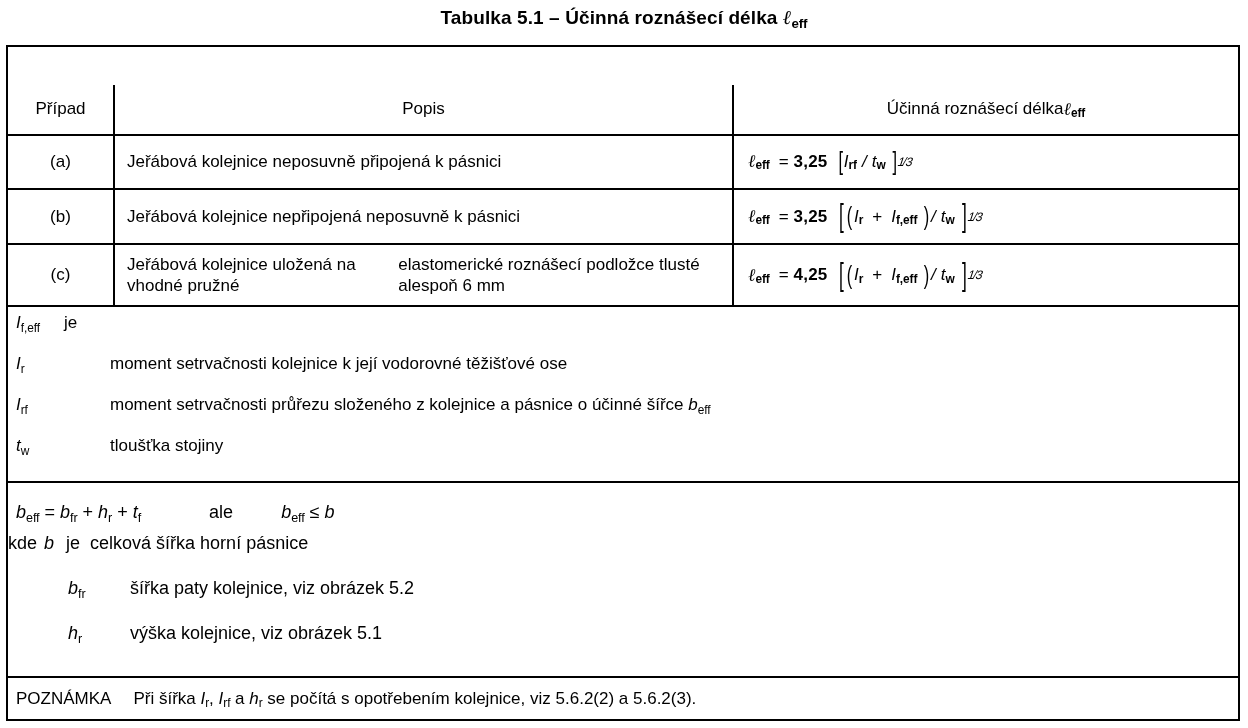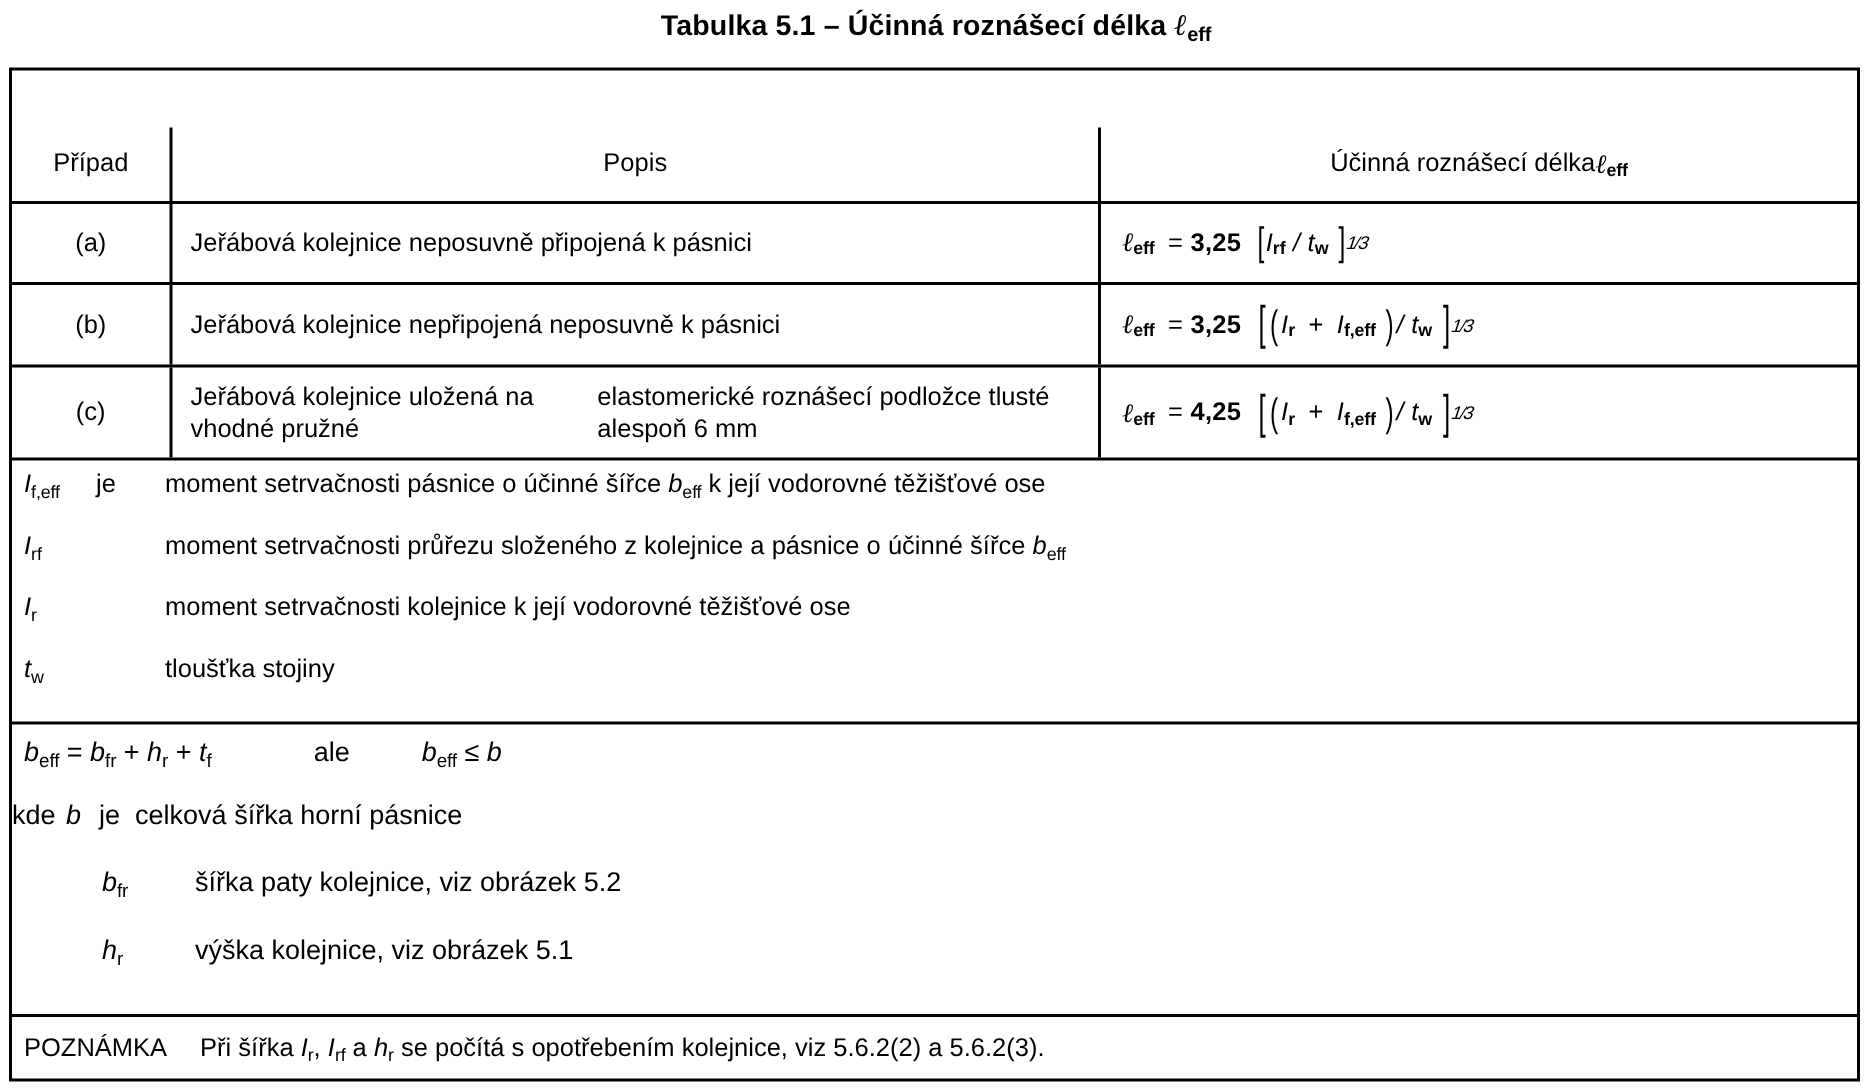--- a/index.html
+++ b/index.html
@@ -116,21 +116,21 @@
 
   
   .beff {
     box-sizing: border-box;
     border-bottom: 2px solid #000;
     padding: 8px 0 8px 0;
     flex: 1 1 auto;
   }
   .beff-eq {
     display: flex;
-    align-items: flex-start;
+    align-items: center;
     height: 42px;
     font-size: 18px;
     padding-left: 8px;
   }
   .beff-eq .eq-main { white-space: nowrap; }
   .beff-eq .eq-ale  { margin-left: 68px; white-space: nowrap; }
   .beff-eq .eq-cond { margin-left: 48px; white-space: nowrap; }
 
   .beff-kde {
     display: flex;
@@ -261,33 +261,32 @@
       <div class="c3">
         <span class="ell">ℓ</span><sub>eff</sub><span class="sp2"></span>=<span class="sp"></span><span class="num-eq">4,25</span><span class="sp2"></span><span class="brk2">[</span><span class="brk">(</span><span class="it">I</span><sub>r</sub><span class="sp2"></span>+<span class="sp2"></span><span class="it">I</span><sub>f,eff</sub><span class="sp"></span><span class="brk">)</span><span class="it">/</span><span class="sp"></span><span class="it">t</span><sub>w</sub><span class="sp"></span><span class="brk2">]</span><span class="frac"><span class="fs">1</span>⁄<span class="fs">3</span></span>
       </div>
     </div>
 
     <div class="defs">
 
       <div class="def-line">
         <span class="def-sym"><span class="it">I</span><sub class="norm">f,eff</sub></span>
         <span class="def-je">je</span>
-        <span class="def-txt"><span>moment setrvačnosti pásnice o účinné šířce </span><span class="it">b</span><sub class="norm">eff</sub><span> k její vodorovné těžišťové ose</span></span>
+      </div>
+
+      <div class="def-line">
+        <span class="def-sym"><span class="it">I</span><sub class="norm">r</sub></span>
+        <span class="def-je"></span>
+        <span class="def-txt">moment setrvačnosti kolejnice k její vodorovné těžišťové ose</span>
       </div>
 
       <div class="def-line">
         <span class="def-sym"><span class="it">I</span><sub class="norm">rf</sub></span>
         <span class="def-je"></span>
         <span class="def-txt"><span>moment setrvačnosti průřezu složeného z kolejnice a pásnice o účinné šířce </span><span class="it">b</span><sub class="norm">eff</sub></span>
-      </div>
-
-      <div class="def-line">
-        <span class="def-sym"><span class="it">I</span><sub class="norm">r</sub></span>
-        <span class="def-je"></span>
-        <span class="def-txt">moment setrvačnosti kolejnice k její vodorovné těžišťové ose</span>
       </div>
 
       <div class="def-line">
         <span class="def-sym"><span class="it">t</span><sub class="norm">w</sub></span>
         <span class="def-je"></span>
         <span class="def-txt">tloušťka stojiny</span>
       </div>
 
     </div>
 

